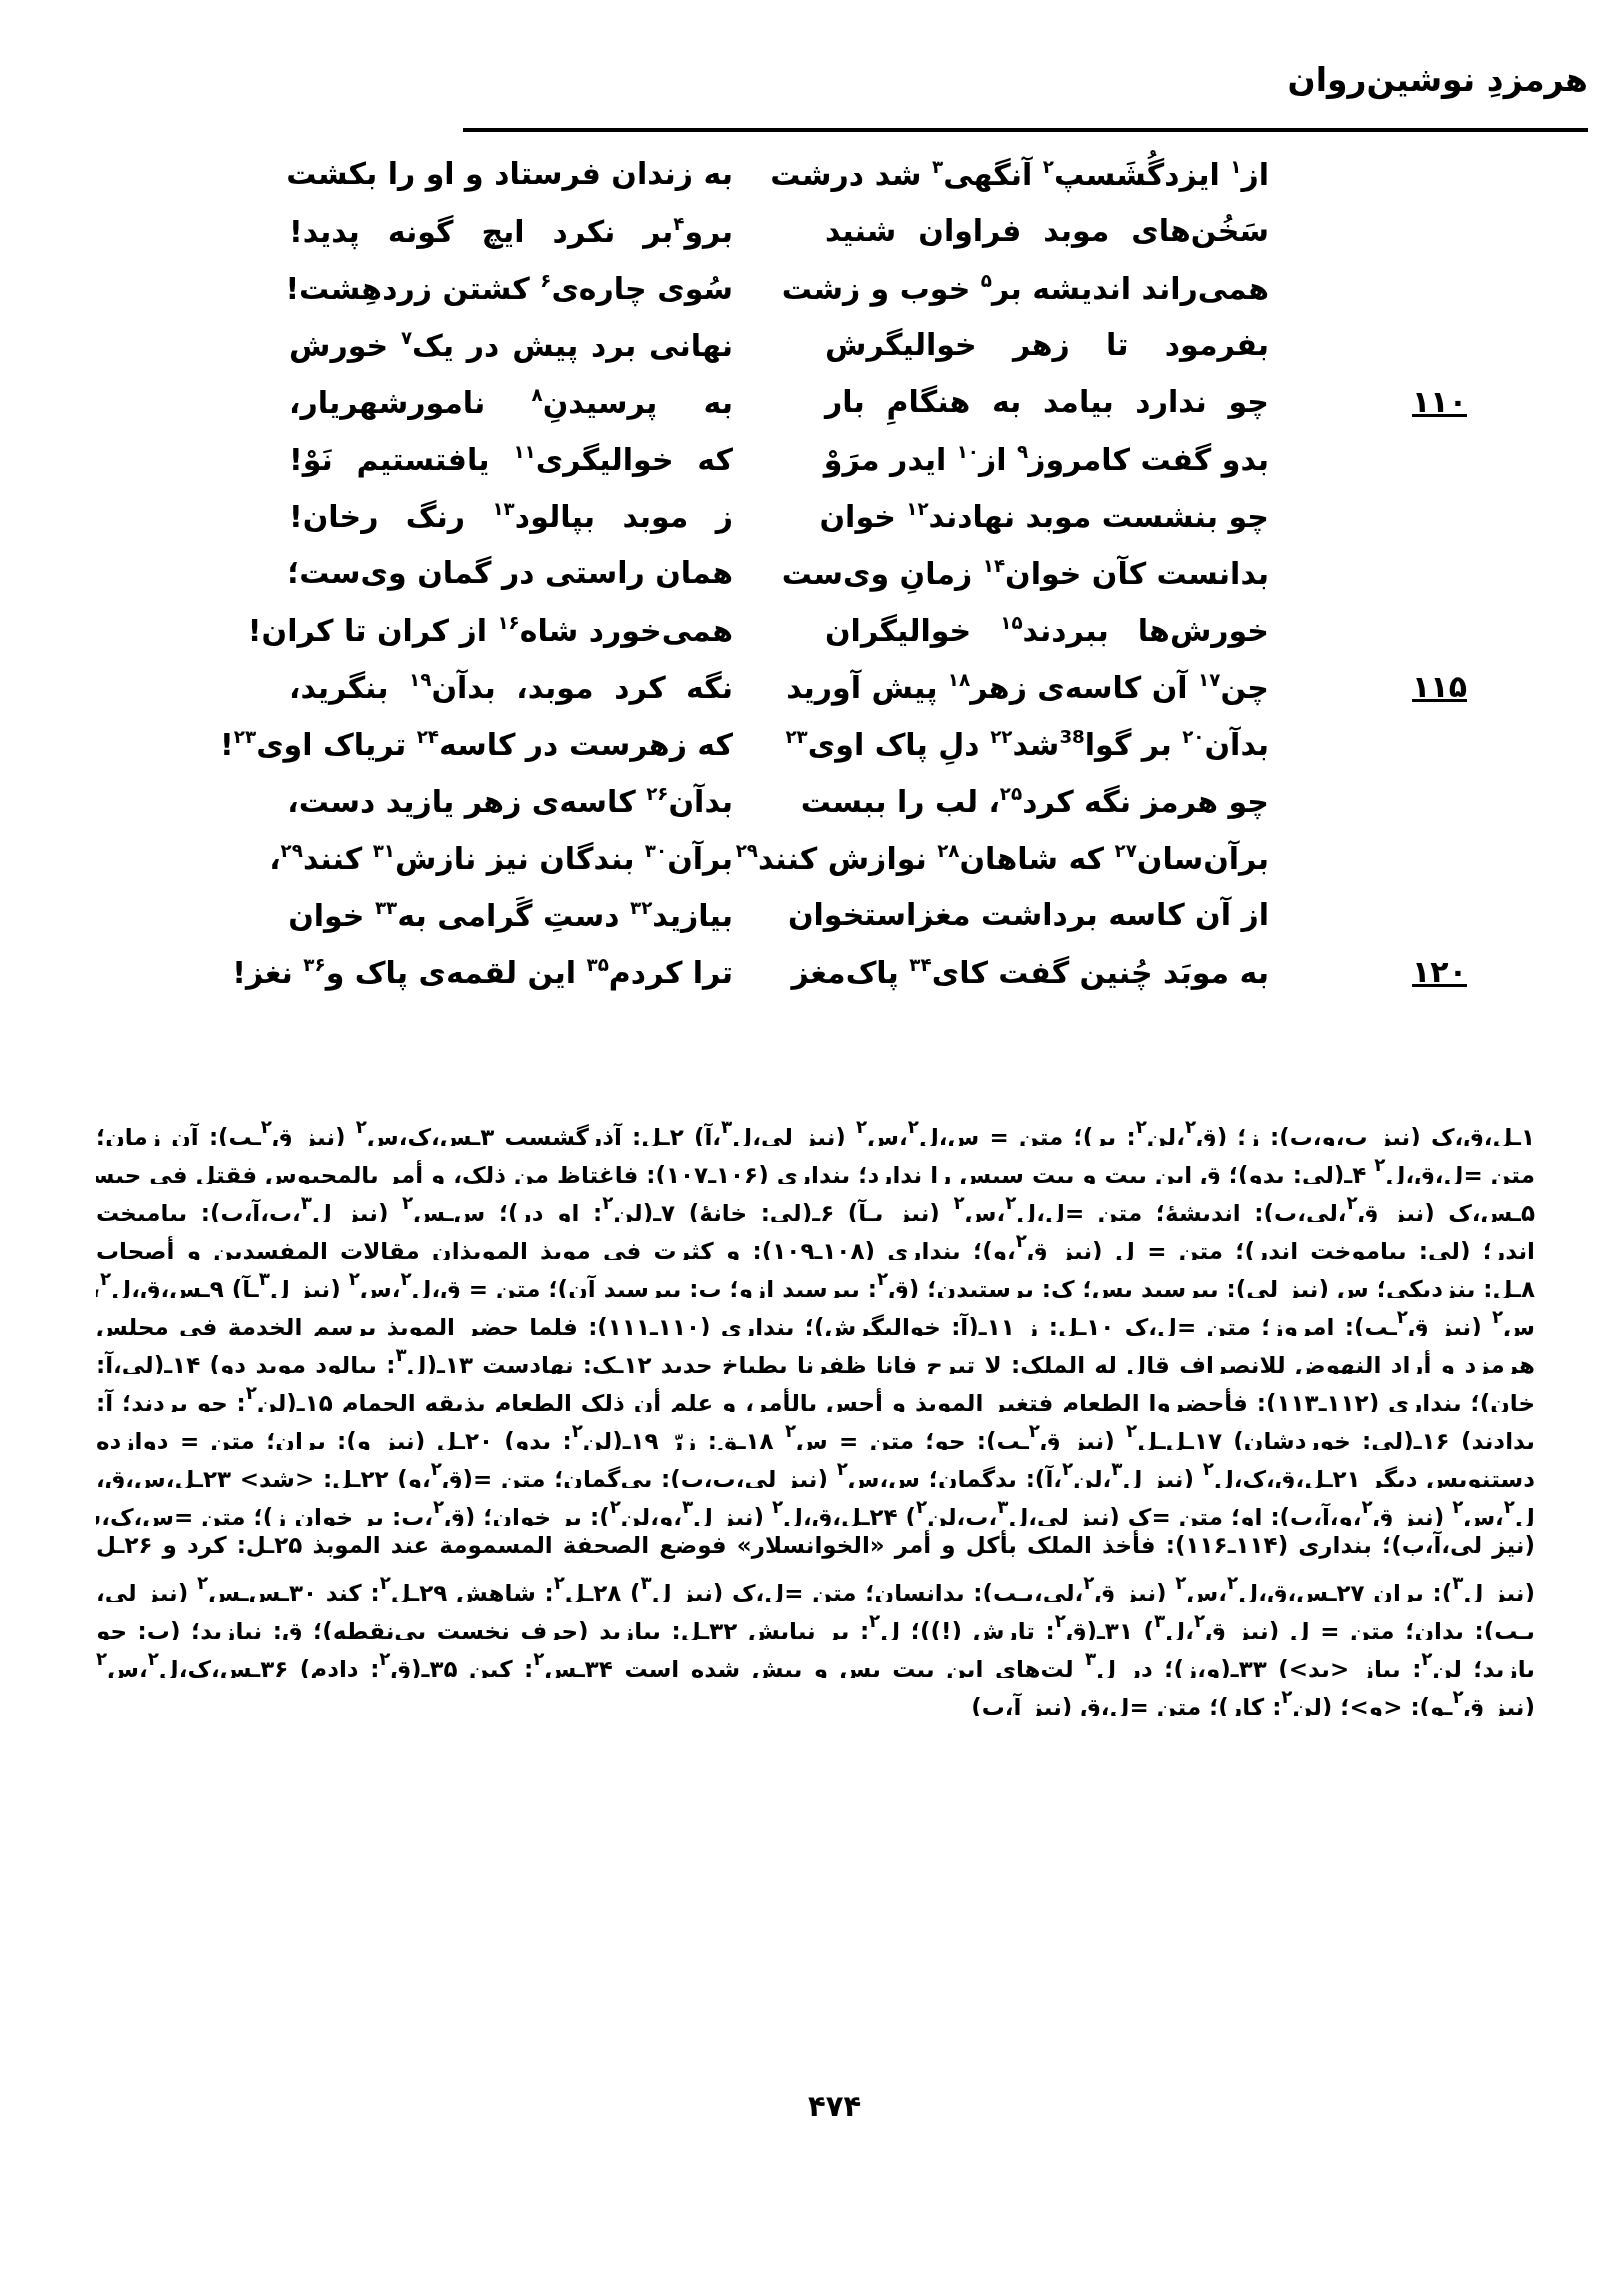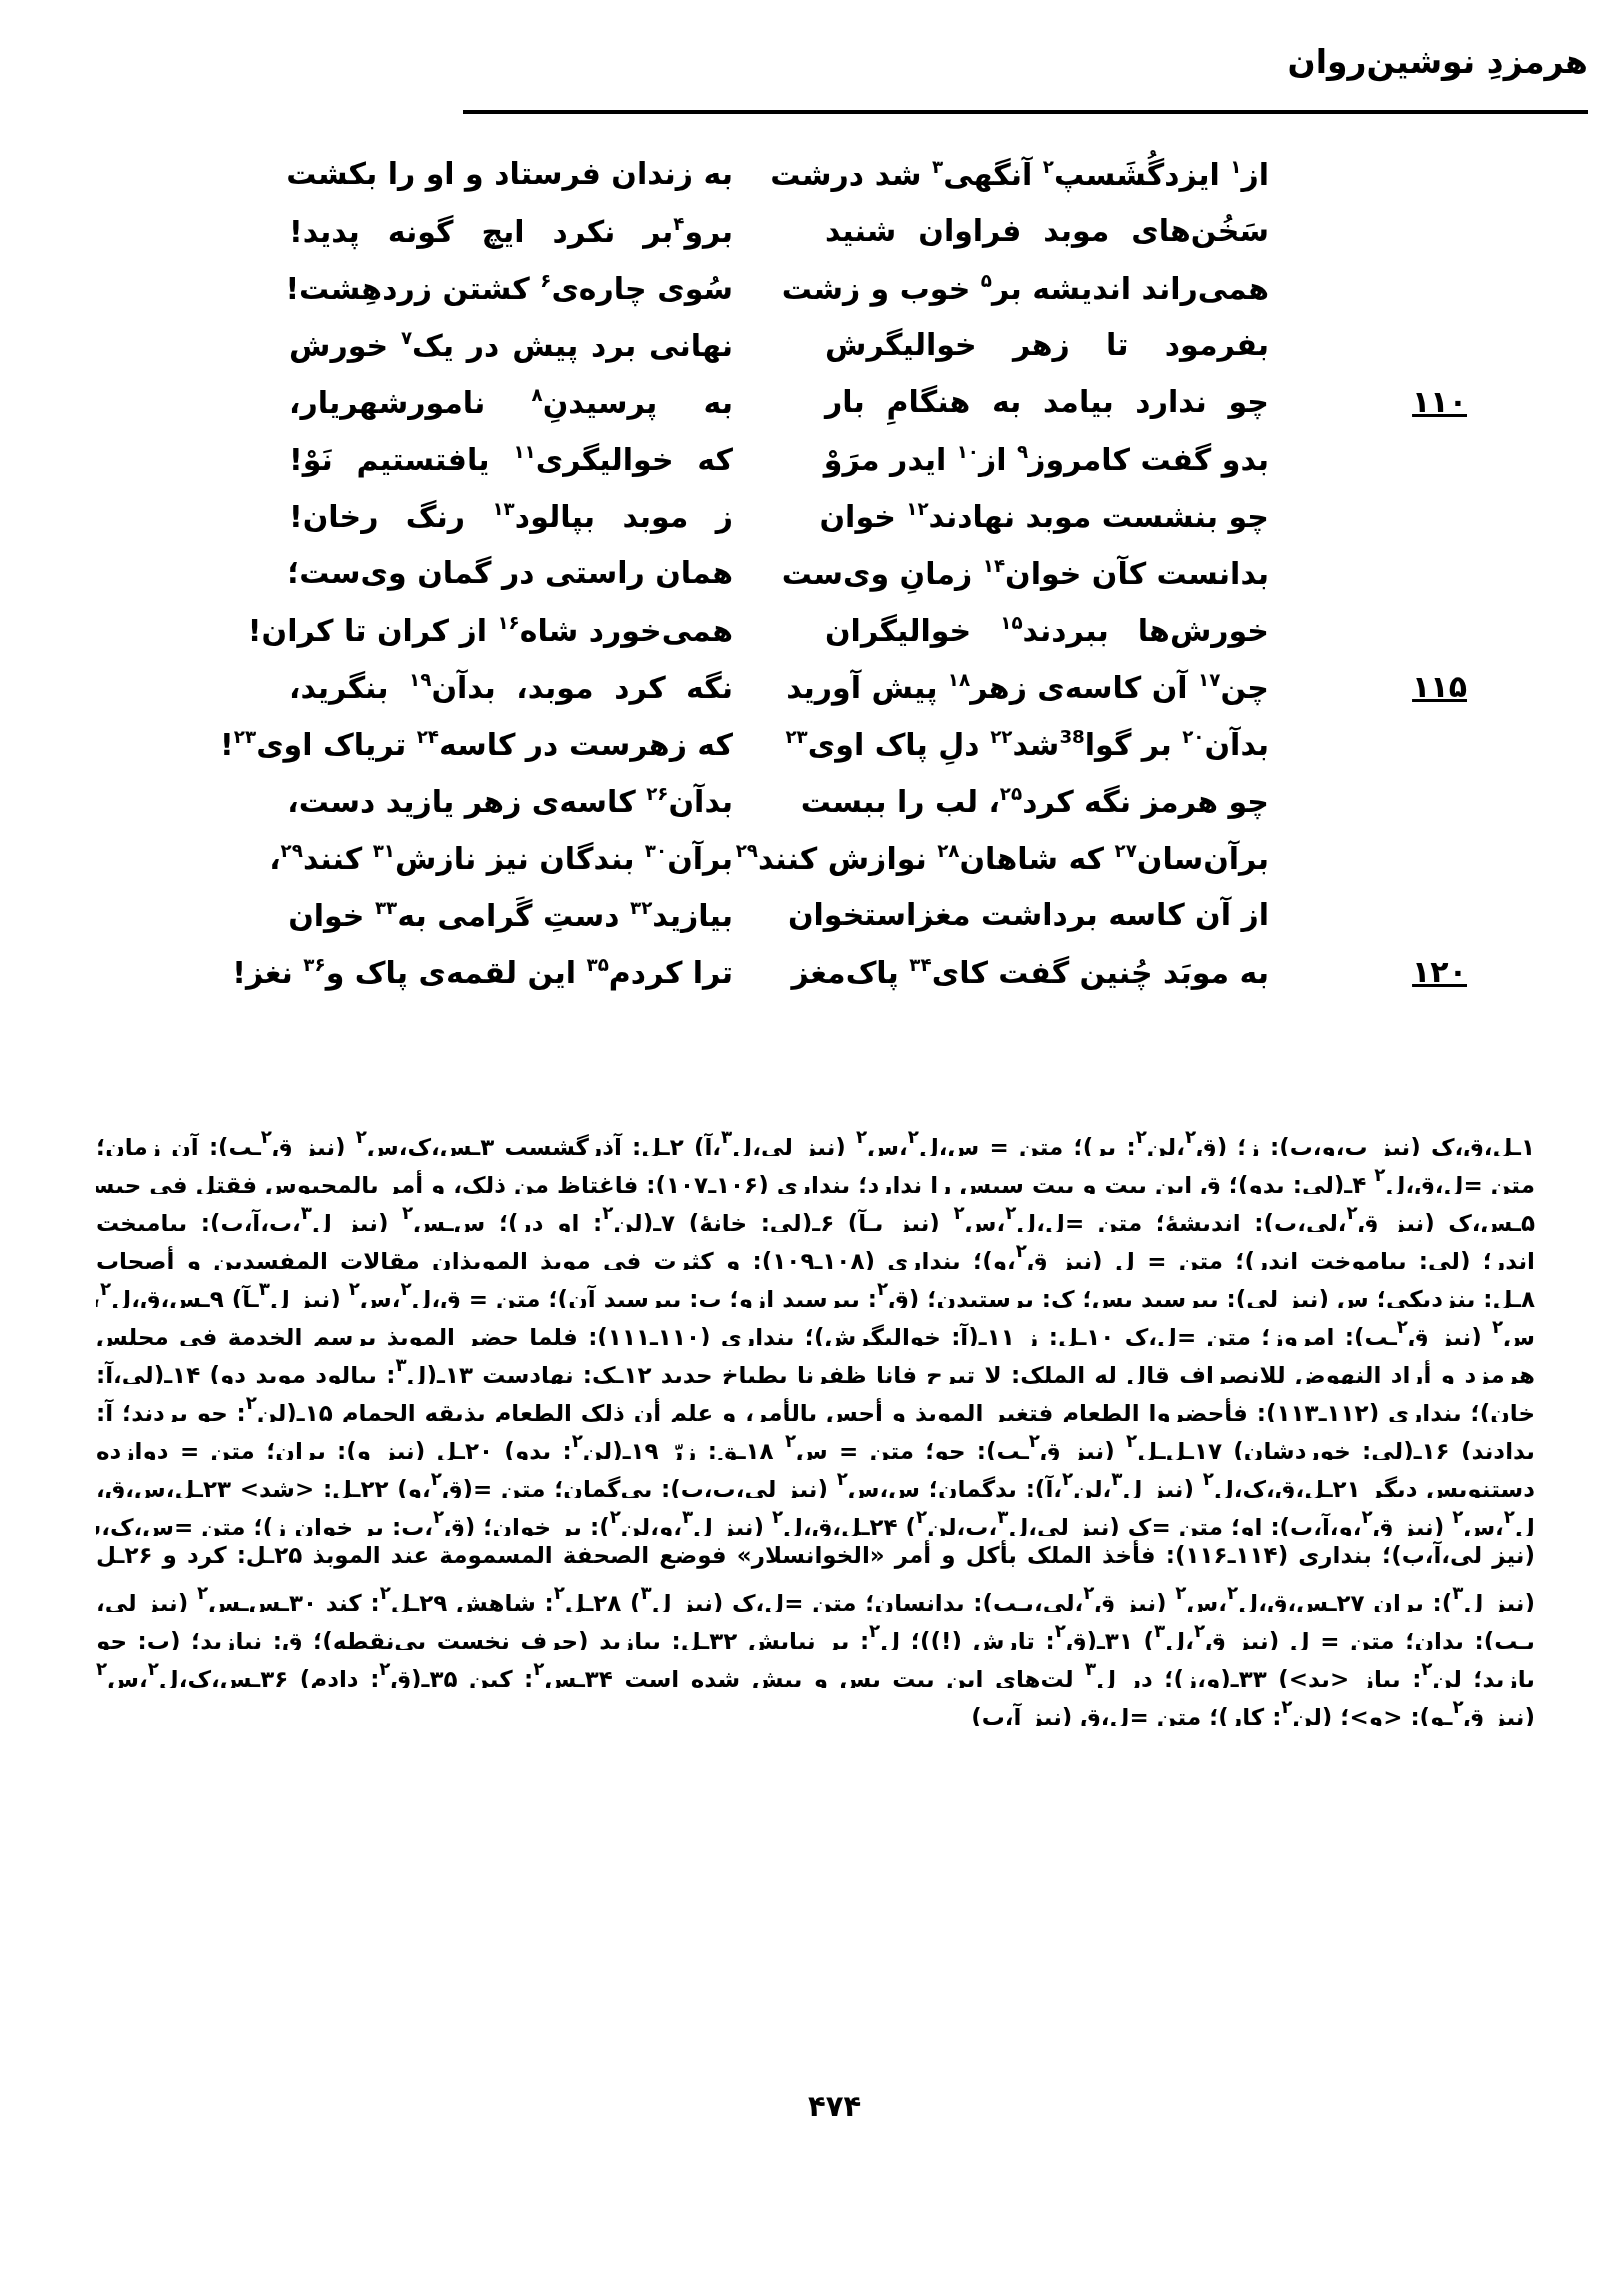--- a/index.html
+++ b/index.html
@@ -2,21 +2,21 @@
 <html><head>
 <meta charset="utf-8">
 <style>
   html, body { margin: 0; padding: 0; background: #ffffff; }
   body {
     width: 1607px; height: 2292px; position: relative; overflow: hidden;
     font-family: "DejaVu Sans", sans-serif; color: #000;
   }
   .page { position: absolute; inset: 0; direction: rtl; }
   .header {
-    position: absolute; top: 15px; left: 468px; width: 1120px; height: 106px; text-align: center;
+    position: absolute; top: 33px; left: 468px; width: 1120px; height: 106px; text-align: center;
   }
   .header-title {
     position: absolute; right: 0; top: 27px; font-size: 33px; font-weight: bold;
     letter-spacing: -1px;
   }
   .header-rule {
     position: absolute; right: 0; top: 95px; width: 1125px; height: 3.9px; background: #000;
   }
   .verses {
     position: absolute; top: 145px; right: 237px; width: 1139px;
@@ -30,21 +30,21 @@
   }
   .hemi-1 { margin-right: 101px; }
   .hemi-2 { margin-right: 92px; }
   .line-num {
     position: absolute; right: -97px; font-size: 30px; font-weight: bold; width: 77px; text-align: right; text-decoration: underline;
   }
   sup.fn { font-size: 18.3px; vertical-align: 11.6px; }
   .notes {
     position: absolute; top: 1108px; right: 72px; width: 1439px;
     font-size: 23px; font-weight: bold; line-height: 38px;
-    text-align: justify; text-align-last: right; letter-spacing: -0.5px; margin-top: 10px;
+    text-align: justify; text-align-last: right; letter-spacing: -0.5px;
   }
   .note-line { white-space: nowrap; overflow: hidden; text-align: justify; text-align-last: justify; height: 38px; }
   .note-line.last { text-align-last: right; }
   .page-number {
     position: absolute; top: 2089px; left: 808px; font-size: 29px; font-weight: bold; direction: rtl;
   }
 </style>
 </head>
 <body>
 

